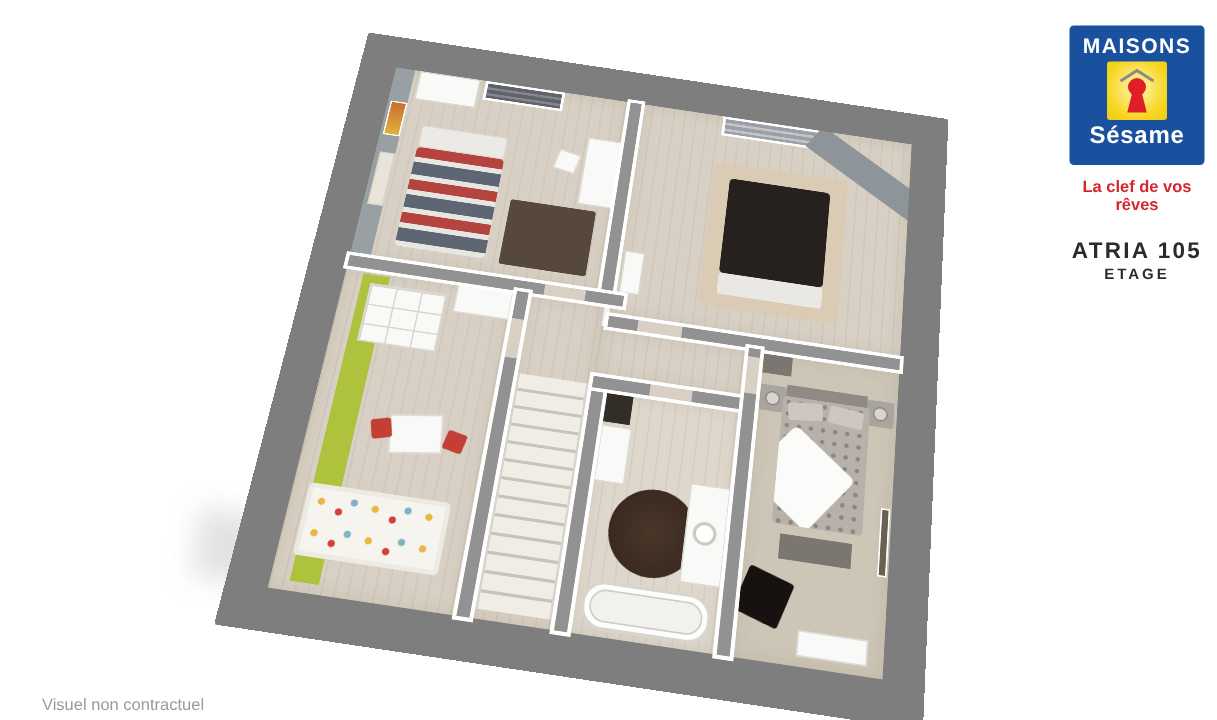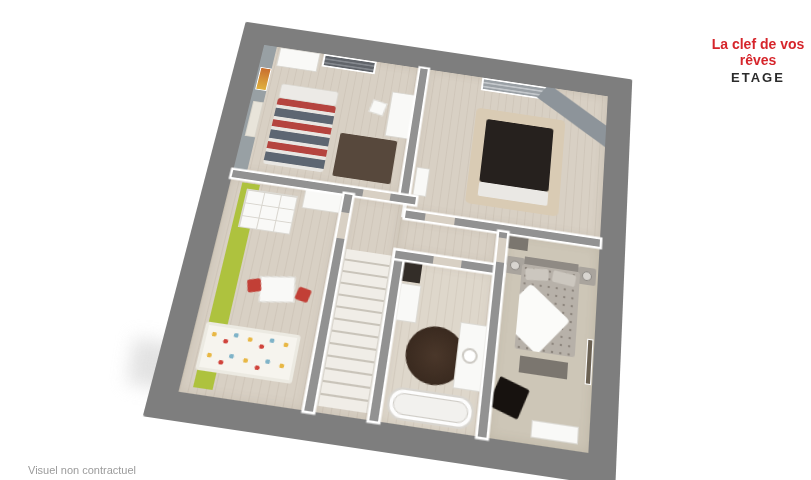--- a/index.html
+++ b/index.html
@@ -43,23 +43,23 @@
     width:90px;height:93px;margin:0 auto;background:#1a519f;border-radius:3px;
     box-sizing:border-box;padding-top:5px;
   }
   .logo-maisons{color:#ffffff;font-size:14px;font-weight:bold;letter-spacing:1px;}
   .logo-emblem{
     width:40px;height:39px;margin:3px auto 2px auto;border-radius:2px;
     background:radial-gradient(circle at 50% 45%, #fff7b8 0%, #f7d51d 70%, #eec913 100%);
     position:relative;
   }
   .logo-sesame{color:#ffffff;font-size:16px;font-weight:bold;letter-spacing:.5px;}
-  .tagline{color:#d6252b;font-size:14px;font-weight:bold;margin-top:19px;}
+  .tagline{color:#d6252b;font-size:11px;font-weight:bold;margin-top:9px;}
   .plan-title{color:#2b2b2b;font-size:15px;font-weight:800;letter-spacing:1.5px;margin-top:16px;}
-  .plan-subtitle{color:#2b2b2b;font-size:13px;font-weight:bold;letter-spacing:2px;margin-top:2px;}
+  .plan-subtitle{color:#2b2b2b;font-size:10px;font-weight:bold;letter-spacing:2px;margin-top:2px;}
   
   .disclaimer{position:absolute;left:28px;top:464px;font-size:11px;color:#9b9b9b;z-index:3;}
 </style>
 </head>
 <body>
 
 <div class="plan-shadow"></div>
 
 <div class="plan">
   <div class="interior">
@@ -139,17 +139,29 @@
 
     <div class="doorgap" style="left:134px;top:152px;width:28px;height:8px;"></div>
     <div class="doorgap" style="left:200px;top:168px;width:30px;height:8px;"></div>
     <div class="doorgap" style="left:116px;top:180px;width:8px;height:28px;"></div>
     <div class="doorgap" style="left:214px;top:212px;width:28px;height:8px;"></div>
     <div class="doorgap" style="left:276px;top:182px;width:8px;height:26px;"></div>
   </div>
 </div>
 
 <div class="brand">
+  <div class="logo-box">
+    <div class="logo-maisons">MAISONS</div>
+    <div class="logo-emblem">
+      <svg width="40" height="39" viewBox="0 0 40 39" style="position:absolute;left:0;top:0;">
+        <polyline points="9,13 20,6 31,13" stroke="#8a8a86" stroke-width="2" fill="none"></polyline>
+        <circle cx="20" cy="17" r="6" fill="#e01e25"></circle>
+        <polygon points="17,20 13.5,34 26.5,34 23,20" fill="#e01e25"></polygon>
+      </svg>
+    </div>
+    <div class="logo-sesame">Sésame</div>
+  </div>
   <div class="tagline">La clef de vos rêves</div>
+  <div class="plan-title">ATRIA 105</div>
   <div class="plan-subtitle">ETAGE</div>
 </div>
 
 <div class="disclaimer">Visuel non contractuel</div>
 
 </body></html>

